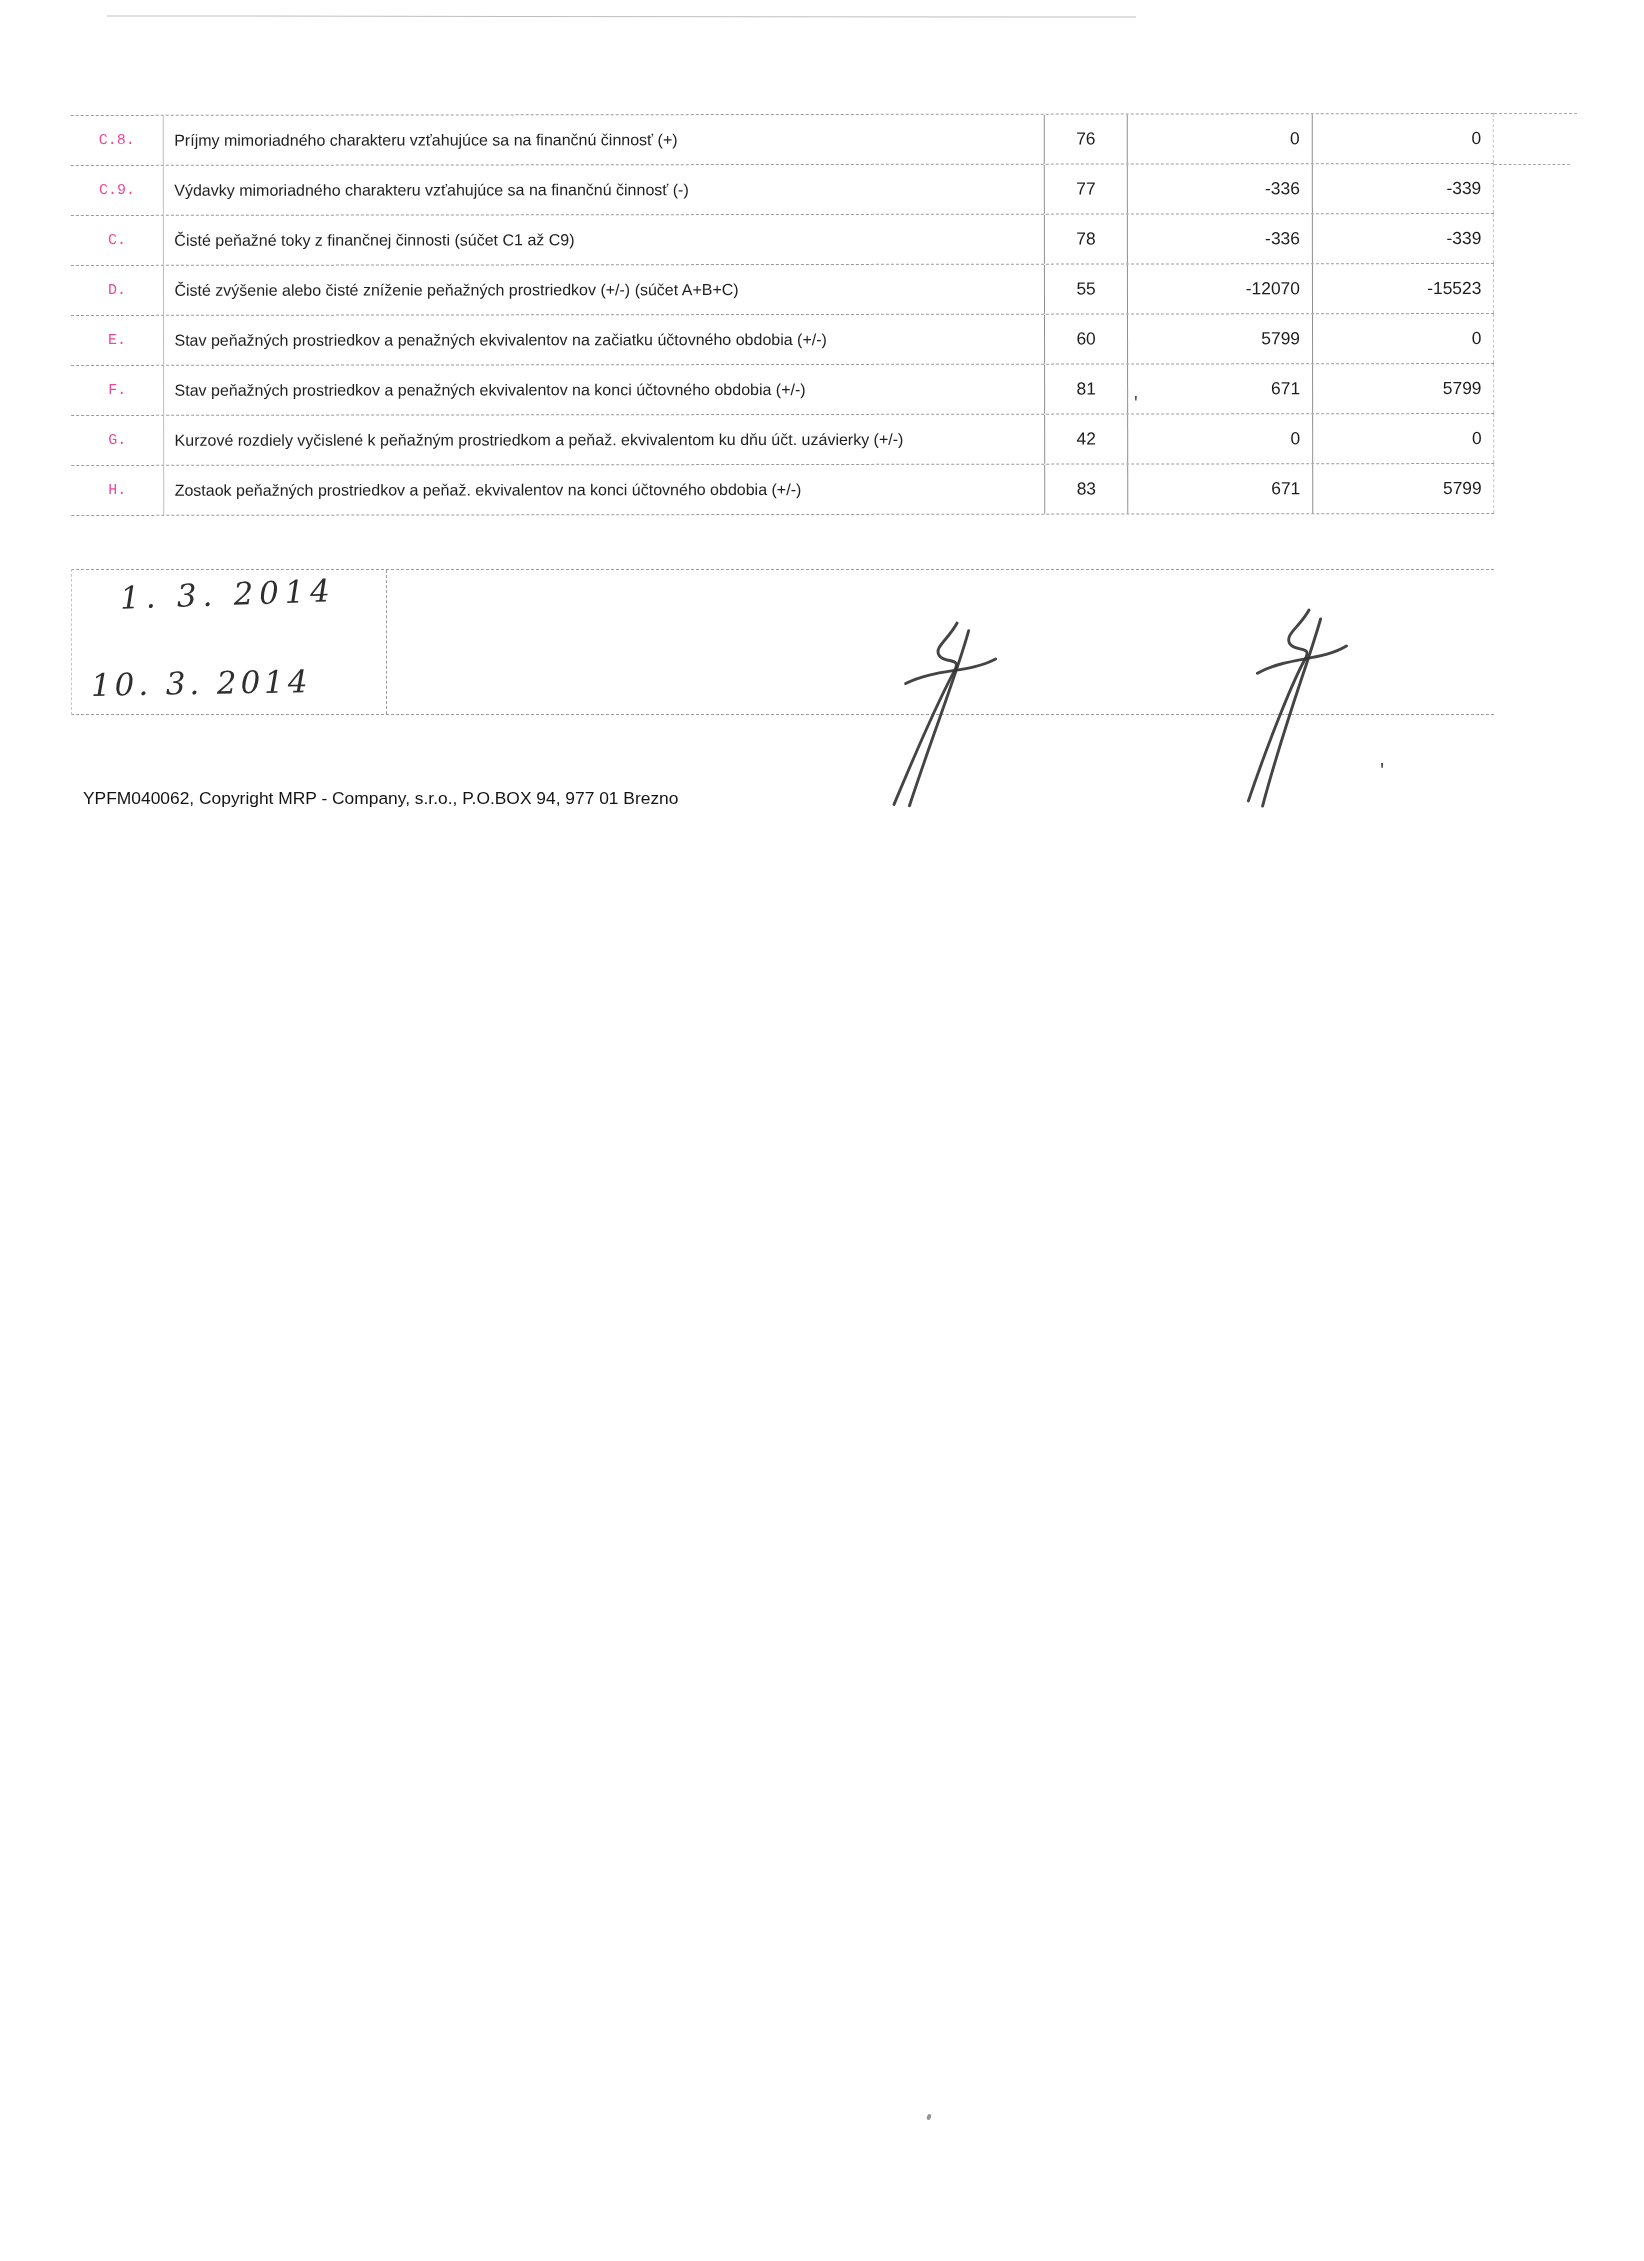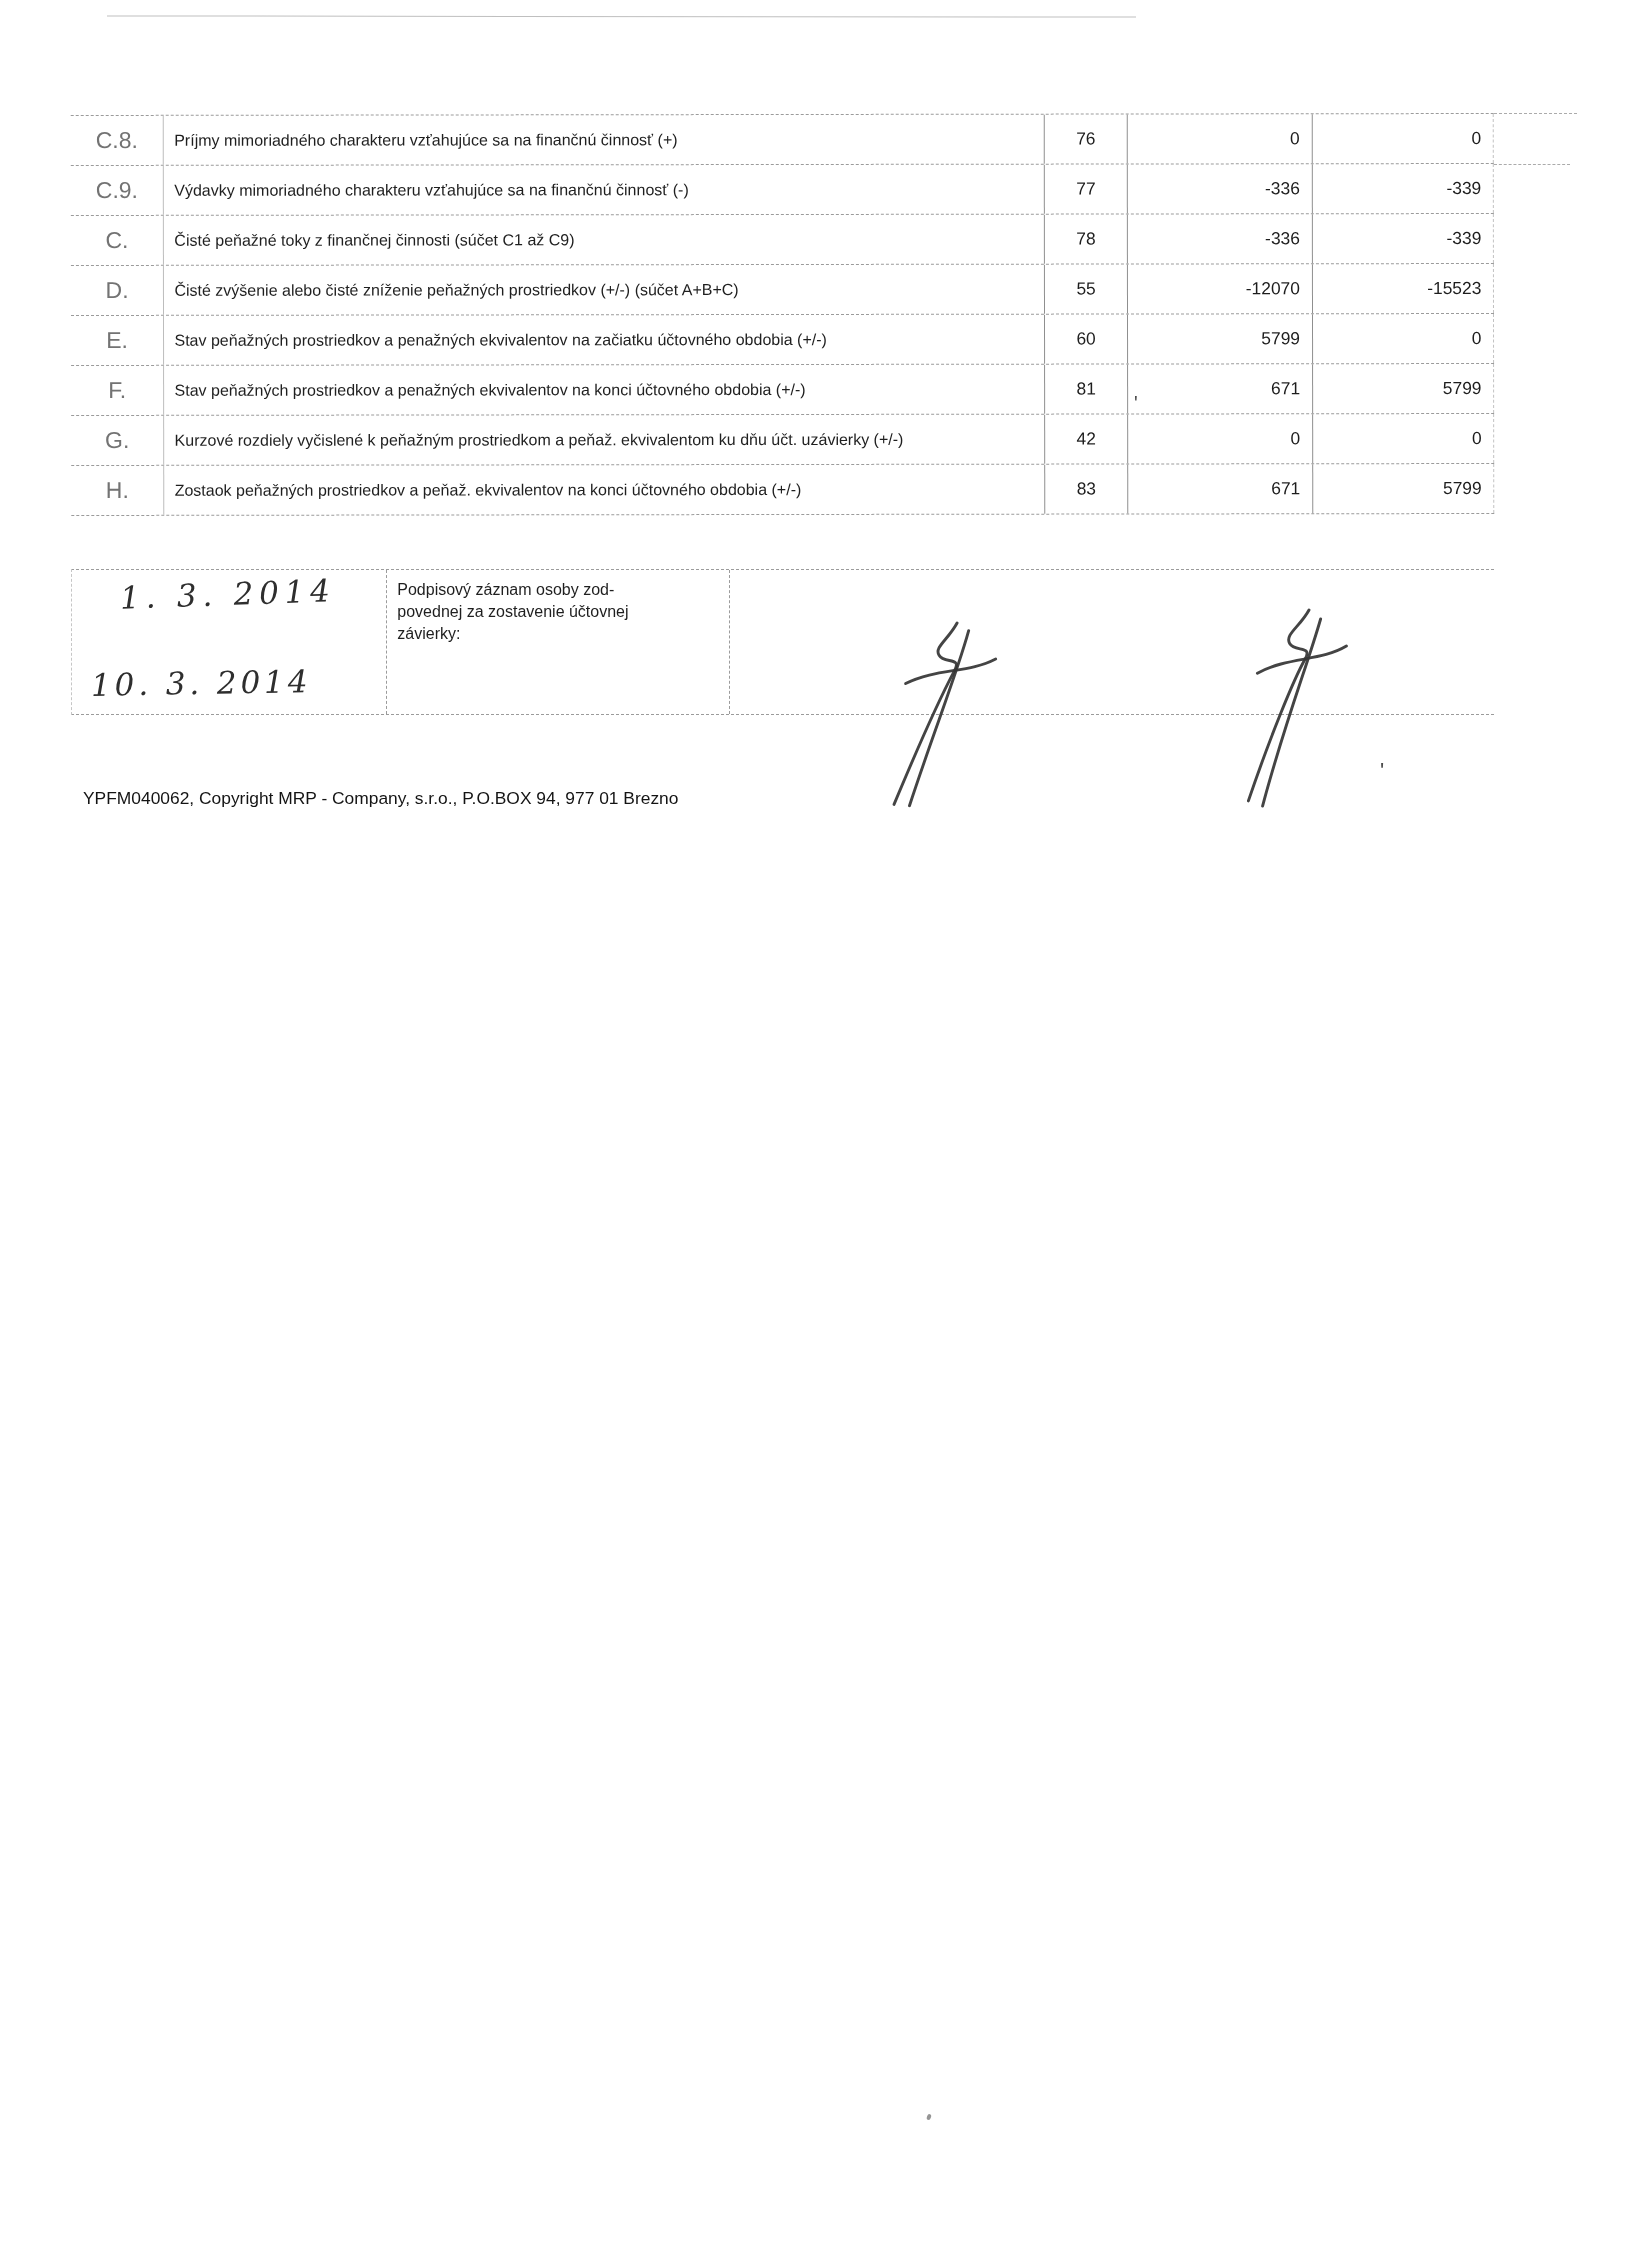--- a/index.html
+++ b/index.html
@@ -11,21 +11,21 @@
 
   
   .topline { position:absolute; left:107px; top:15.5px; width:1029px; height:1.3px;
     background:#9d9d9d; opacity:.65; transform:rotate(0.06deg); }
 
   
   .cftable { position:absolute; left:71px; top:114px; width:1423px;
     border-top:0.6px dashed #9b9b9b; transform:rotate(-0.08deg); }
   .trow { display:flex; align-items:stretch; height:50px; border-bottom:0.6px dashed #9b9b9b; }
   .cell { display:flex; align-items:center; }
-  .c-label { width:93px; justify-content:center; font-size:23px; color:#737373; }
+  .c-label { width:93px; justify-content:center; font-size:15px; color:#ec4899;font-family:Liberation Mono, monospace; }
   .c-desc  { width:889px; padding-left:10.3px; font-size:16px; border-left:0.6px solid #bdbdbd; color:#1f1f1f; }
   .c-line  { width:84px; justify-content:center; border-left:0.6px solid #8f8f8f; font-size:17.4px; }
   .c-val1  { width:186px; justify-content:flex-end; padding-right:11.6px; border-left:0.6px solid #8f8f8f; font-size:17.4px; }
   .c-val2  { width:184px; justify-content:flex-end; padding-right:11.6px; border-left:0.6px solid #8f8f8f;
              border-right:0.6px dashed #c2c2c2; font-size:17.4px; }
 
   .extline { position:absolute; height:0; border-top:0.6px dashed #ababab; }
   .ext1 { left:1494px; top:113px; width:83px; }
   .ext2 { left:1494px; top:164px; width:76px; }
 
@@ -143,27 +143,20 @@
   <div class="extline ext2"></div>
 
   <div class="sigblock">
 
 
     <div class="sigcol c2">
       <div class="hand date1">1. 3. 2014</div>
       <div class="hand date2">10. 3. 2014</div>
     </div>
 
-    <div class="sigcol c3">
-      <div class="sigtext">
-        <div>Podpisový záznam osoby zod-</div>
-        <div>povednej za zostavenie účtovnej</div>
-        <div>závierky:</div>
-      </div>
-    </div>
 
 
   </div>
 
   <svg class="sig-svg sig1" width="129" height="193" viewBox="0 0 200 300">
     <path d="M132 14 C 118 40 96 52 104 64 C 112 78 140 66 128 88 C 112 118 74 200 34 296"></path>
     <path d="M150 26 C 132 92 96 182 58 298"></path>
     <path d="M52 108 C 100 84 150 92 192 70"></path>
   </svg>
 

